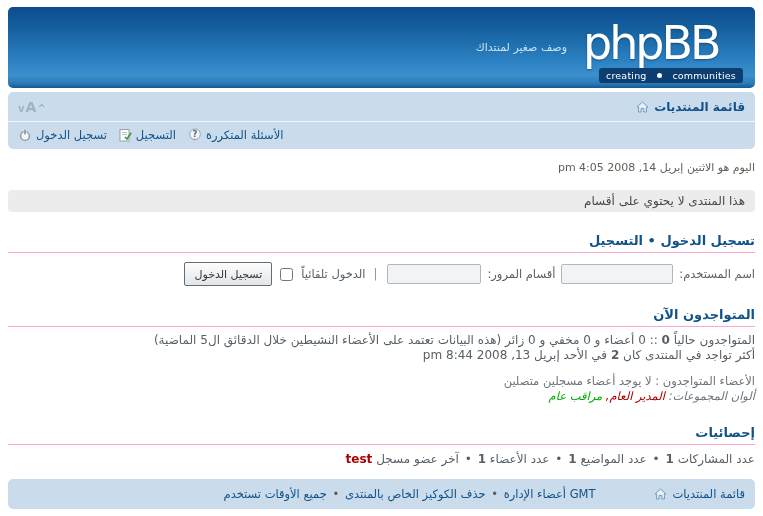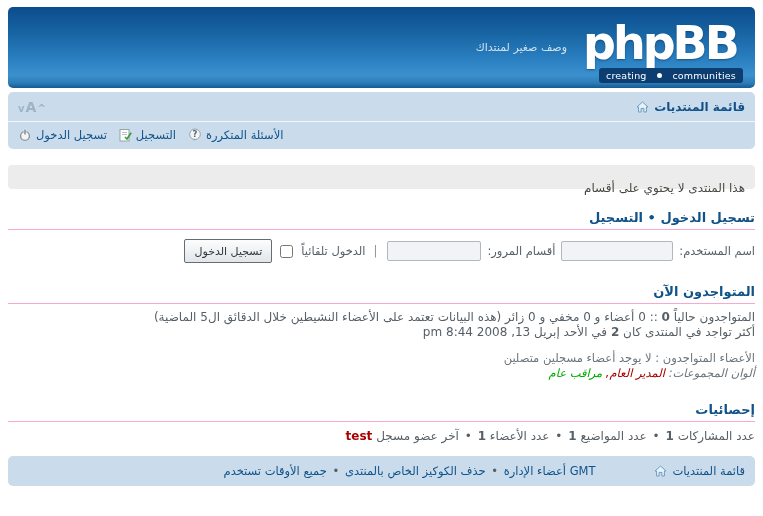--- a/index.html
+++ b/index.html
@@ -17,21 +17,21 @@
   .page-header {
     height: 81px;
     border-radius: 5px;
     background: linear-gradient(180deg,#0c4c8e 0%,#16619f 28%,#2b81c2 66%,#3b90cd 84%,#2d7cb7 94%,#155a92 100%);
     display: flex;
     align-items: center;
     padding: 0 14px;
   }
   .logo { position: relative; width: 158px; height: 56px; flex: 0 0 auto; direction: ltr; }
   .logo-text {
-    font-size: 46px; line-height: 46px; font-weight: bold; color: #fff;
+    font-size: 46px; line-height: 46px; font-weight: normal; color: #fff;
     letter-spacing: -3px; text-shadow: 0 1px 2px rgba(8,48,90,.55);
   }
   .logo-strip {
     position: absolute; left: 16px; right: -2px; bottom: -7px;
     background: #0d3e72; border-radius: 3px;
     display: flex; align-items: center; justify-content: space-between;
     padding: 2px 7px; color: #fff; font-size: 9.5px; letter-spacing: .2px;
   }
   .logo-dot { width: 5px; height: 5px; background: #fff; border-radius: 50%; margin: 0 4px; }
   .site-title { margin-right: 16px; text-align: right; }
@@ -50,21 +50,21 @@
   .crumb { display: flex; align-items: center; gap: 5px; }
   .crumb .crumb-label { font-weight: bold; color: #115089; font-size: 12px; }
   .nav-row2 { direction: ltr; display: flex; align-items: center; gap: 12px; padding: 6px 10px 7px 10px; }
   .nav-item { display: inline-flex; align-items: center; gap: 4px; color: #105289; font-size: 11.5px; }
 
   
   .content { padding: 0 0; }
   .date-line { margin-top: 12px; font-size: 11px; color: #5f5f56; text-align: right; }
   .notice-bar {
     margin-top: 16px; background: #ececec; border-radius: 4px;
-    height: 22px; line-height: 22px; padding: 12px 10px;
+    height: 22px; line-height: 22px; padding: 0 10px;
     color: #484942; font-size: 12px;
   }
   h2.section-title {
     margin-top: 21px; font-size: 13px; font-weight: bold; color: #105289;
     padding-bottom: 4px; border-bottom: 1px solid #f9a8d4;
   }
   .section-title a { color: #105289; }
   .login-row { margin-top: 9px; display: flex; align-items: center; gap: 6px; font-size: 11.5px; color: #565f66; }
   .login-row input[type="text"], .login-row input[type="password"] {
     height: 20px; background: #f1f3f4; border: 1px solid #b0b8bf; border-radius: 2px; padding: 0 4px;
@@ -164,20 +164,21 @@
               <text x="7" y="9.3" font-size="8.5" text-anchor="middle" fill="#5b6a76" font-weight="bold">?</text>
             </svg>
         </span>
         <span>الأسئلة المتكررة</span>
       </a>
     </div>
   </div>
 
   <div class="content">
 
+    <div class="date-line">اليوم هو الاثنين إبريل 14, 2008 4:05 pm</div>
 
     <div class="notice-bar">هذا المنتدى لا يحتوي على أقسام</div>
 
     <h2 class="section-title">
       <a>تسجيل الدخول</a>
       <span>•</span>
       <a>التسجيل</a>
     </h2>
 
     <div class="login-row">

